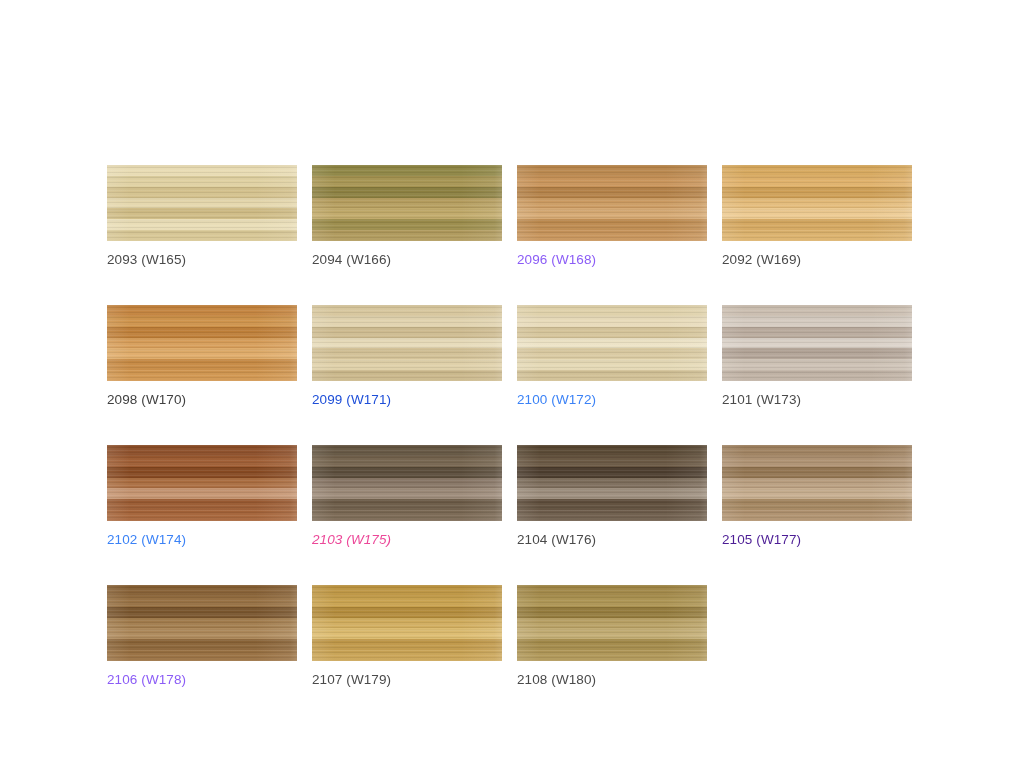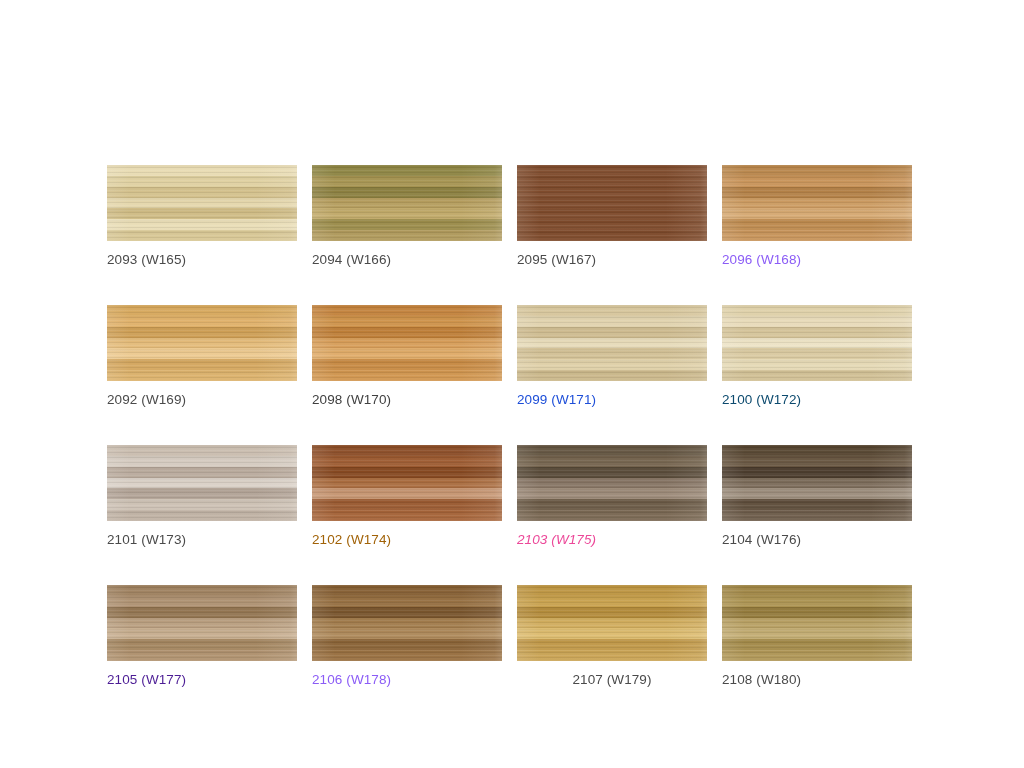--- a/index.html
+++ b/index.html
@@ -112,29 +112,20 @@
       <div class="swatch-cell">
         <div class="swatch-chip" style="background: rgb(160, 142, 77);">
           <div class="bands" style="background-image: linear-gradient(rgb(141, 132, 66) 0%, rgb(141, 132, 66) 14.29%, rgb(165, 147, 80) 14.29%, rgb(165, 147, 80) 28.57%, rgb(138, 126, 62) 28.57%, rgb(138, 126, 62) 42.86%, rgb(180, 156, 92) 42.86%, rgb(180, 156, 92) 57.14%, rgb(192, 169, 104) 57.14%, rgb(192, 169, 104) 71.43%, rgb(155, 140, 74) 71.43%, rgb(155, 140, 74) 85.71%, rgb(176, 154, 92) 85.71%, rgb(176, 154, 92) 100%);"></div>
           <div class="grain"></div>
           <div class="grain2"></div>
           <div class="sheen"></div>
         </div>
         <div class="swatch-label" style="color: rgb(74, 74, 74);">2094 (W166)</div>
       </div>
       <div class="swatch-cell">
-        <div class="swatch-chip" style="background: rgb(126, 74, 43);">
-          <div class="bands"></div>
-          <div class="grain"></div>
-          <div class="grain2"></div>
-          <div class="sheen"></div>
-        </div>
-        <div class="swatch-label" style="color: rgb(74, 74, 74);">2095 (W167)</div>
-      </div>
-      <div class="swatch-cell">
         <div class="swatch-chip" style="background: rgb(192, 139, 79);">
           <div class="bands" style="background-image: linear-gradient(rgb(184, 133, 74) 0%, rgb(184, 133, 74) 14.29%, rgb(199, 146, 87) 14.29%, rgb(199, 146, 87) 28.57%, rgb(178, 127, 69) 28.57%, rgb(178, 127, 69) 42.86%, rgb(203, 154, 96) 42.86%, rgb(203, 154, 96) 57.14%, rgb(213, 168, 113) 57.14%, rgb(213, 168, 113) 71.43%, rgb(189, 138, 78) 71.43%, rgb(189, 138, 78) 85.71%, rgb(199, 148, 90) 85.71%, rgb(199, 148, 90) 100%);"></div>
           <div class="grain"></div>
           <div class="grain2"></div>
           <div class="sheen"></div>
         </div>
         <div class="swatch-label" style="color: #8b5cf6;">2096 (W168)</div>
       </div>
       <div class="swatch-cell">
         <div class="swatch-chip">
@@ -163,39 +154,39 @@
         </div>
         <div class="swatch-label" style="color: #1d4ed8;">2099 (W171)</div>
       </div>
       <div class="swatch-cell">
         <div class="swatch-chip" style="background: rgb(224, 209, 171);">
           <div class="bands" style="background-image: linear-gradient(rgb(222, 208, 168) 0%, rgb(222, 208, 168) 14.29%, rgb(231, 218, 184) 14.29%, rgb(231, 218, 184) 28.57%, rgb(212, 195, 152) 28.57%, rgb(212, 195, 152) 42.86%, rgb(236, 226, 196) 42.86%, rgb(236, 226, 196) 57.14%, rgb(217, 201, 160) 57.14%, rgb(217, 201, 160) 71.43%, rgb(229, 217, 181) 71.43%, rgb(229, 217, 181) 85.71%, rgb(209, 192, 149) 85.71%, rgb(209, 192, 149) 100%);"></div>
           <div class="grain"></div>
           <div class="grain2"></div>
           <div class="sheen"></div>
         </div>
-        <div class="swatch-label" style="color: #0c4a6e;">2100 (W172)</div>
+        <div class="swatch-label" style="color: #3b82f6;">2100 (W172)</div>
       </div>
       <div class="swatch-cell">
         <div class="swatch-chip" style="background: rgb(195, 181, 167);">
           <div class="bands" style="background-image: linear-gradient(rgb(201, 188, 174) 0%, rgb(201, 188, 174) 14.29%, rgb(212, 202, 191) 14.29%, rgb(212, 202, 191) 28.57%, rgb(184, 169, 155) 28.57%, rgb(184, 169, 155) 42.86%, rgb(217, 208, 198) 42.86%, rgb(217, 208, 198) 57.14%, rgb(178, 163, 150) 57.14%, rgb(178, 163, 150) 71.43%, rgb(205, 193, 180) 71.43%, rgb(205, 193, 180) 85.71%, rgb(192, 178, 164) 85.71%, rgb(192, 178, 164) 100%);"></div>
           <div class="grain"></div>
           <div class="grain2"></div>
           <div class="sheen"></div>
         </div>
         <div class="swatch-label" style="color: rgb(74, 74, 74);">2101 (W173)</div>
       </div>
       <div class="swatch-cell">
         <div class="swatch-chip" style="background: rgb(149, 82, 42);">
           <div class="bands" style="background-image: linear-gradient(rgb(139, 76, 38) 0%, rgb(139, 76, 38) 14.29%, rgb(156, 90, 48) 14.29%, rgb(156, 90, 48) 28.57%, rgb(133, 71, 31) 28.57%, rgb(133, 71, 31) 42.86%, rgb(169, 107, 62) 42.86%, rgb(169, 107, 62) 57.14%, rgb(197, 148, 112) 57.14%, rgb(197, 148, 112) 71.43%, rgb(154, 90, 49) 71.43%, rgb(154, 90, 49) 85.71%, rgb(166, 100, 57) 85.71%, rgb(166, 100, 57) 100%);"></div>
           <div class="grain"></div>
           <div class="grain2"></div>
           <div class="sheen"></div>
         </div>
-        <div class="swatch-label" style="color: #a16207;">2102 (W174)</div>
+        <div class="swatch-label" style="color: #3b82f6;">2102 (W174)</div>
       </div>
       <div class="swatch-cell">
         <div class="swatch-chip" style="background: rgb(109, 92, 72);">
           <div class="bands" style="background-image: linear-gradient(rgb(98, 83, 63) 0%, rgb(98, 83, 63) 14.29%, rgb(115, 98, 76) 14.29%, rgb(115, 98, 76) 28.57%, rgb(88, 74, 56) 28.57%, rgb(88, 74, 56) 42.86%, rgb(133, 115, 98) 42.86%, rgb(133, 115, 98) 57.14%, rgb(155, 137, 119) 57.14%, rgb(155, 137, 119) 71.43%, rgb(107, 90, 70) 71.43%, rgb(107, 90, 70) 85.71%, rgb(122, 104, 83) 85.71%, rgb(122, 104, 83) 100%);"></div>
           <div class="grain"></div>
           <div class="grain2"></div>
           <div class="sheen"></div>
         </div>
         <div class="swatch-label" style="color: #ec4899; font-style: italic;">2103 (W175)</div>
       </div>
@@ -226,21 +217,21 @@
         </div>
         <div class="swatch-label" style="color: #8b5cf6;">2106 (W178)</div>
       </div>
       <div class="swatch-cell">
         <div class="swatch-chip" style="background: rgb(195, 155, 69);">
           <div class="bands" style="background-image: linear-gradient(rgb(188, 148, 64) 0%, rgb(188, 148, 64) 14.29%, rgb(199, 160, 76) 14.29%, rgb(199, 160, 76) 28.57%, rgb(178, 138, 57) 28.57%, rgb(178, 138, 57) 42.86%, rgb(208, 172, 92) 42.86%, rgb(208, 172, 92) 57.14%, rgb(220, 187, 110) 57.14%, rgb(220, 187, 110) 71.43%, rgb(192, 152, 72) 71.43%, rgb(192, 152, 72) 85.71%, rgb(202, 164, 85) 85.71%, rgb(202, 164, 85) 100%);"></div>
           <div class="grain"></div>
           <div class="grain2"></div>
           <div class="sheen"></div>
         </div>
-        <div class="swatch-label" style="color: rgb(74, 74, 74); text-align: center;">2107 (W179)</div>
+        <div class="swatch-label" style="color: rgb(74, 74, 74);">2107 (W179)</div>
       </div>
       <div class="swatch-cell">
         <div class="swatch-chip" style="background: rgb(168, 141, 74);">
           <div class="bands" style="background-image: linear-gradient(rgb(159, 133, 68) 0%, rgb(159, 133, 68) 14.29%, rgb(171, 146, 80) 14.29%, rgb(171, 146, 80) 28.57%, rgb(146, 121, 58) 28.57%, rgb(146, 121, 58) 42.86%, rgb(183, 159, 98) 42.86%, rgb(183, 159, 98) 57.14%, rgb(194, 172, 114) 57.14%, rgb(194, 172, 114) 71.43%, rgb(163, 138, 73) 71.43%, rgb(163, 138, 73) 85.71%, rgb(176, 151, 87) 85.71%, rgb(176, 151, 87) 100%);"></div>
           <div class="grain"></div>
           <div class="grain2"></div>
           <div class="sheen"></div>
         </div>
         <div class="swatch-label" style="color: rgb(74, 74, 74);">2108 (W180)</div>
       </div>

